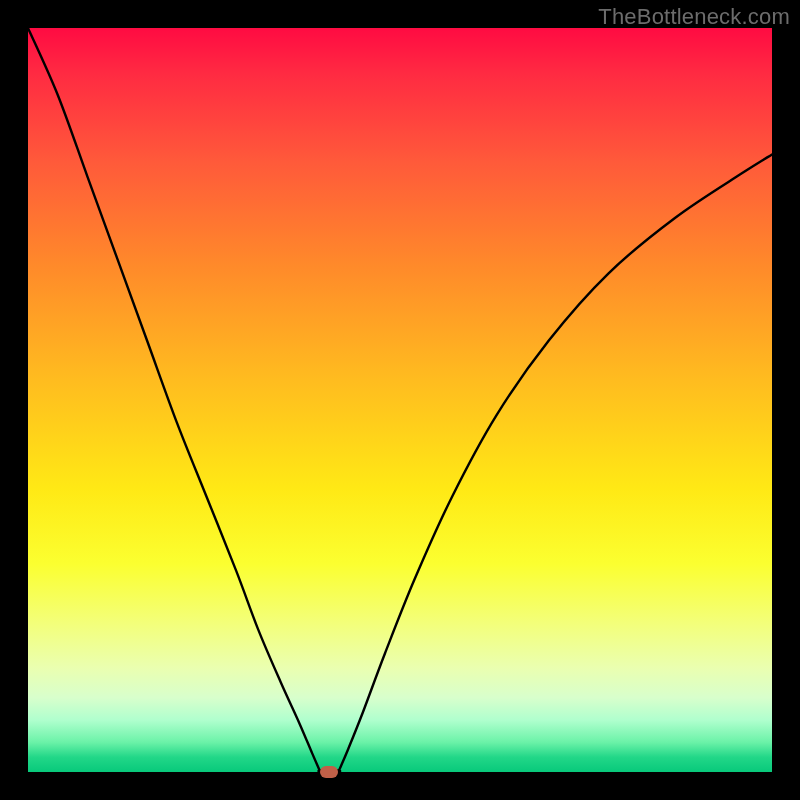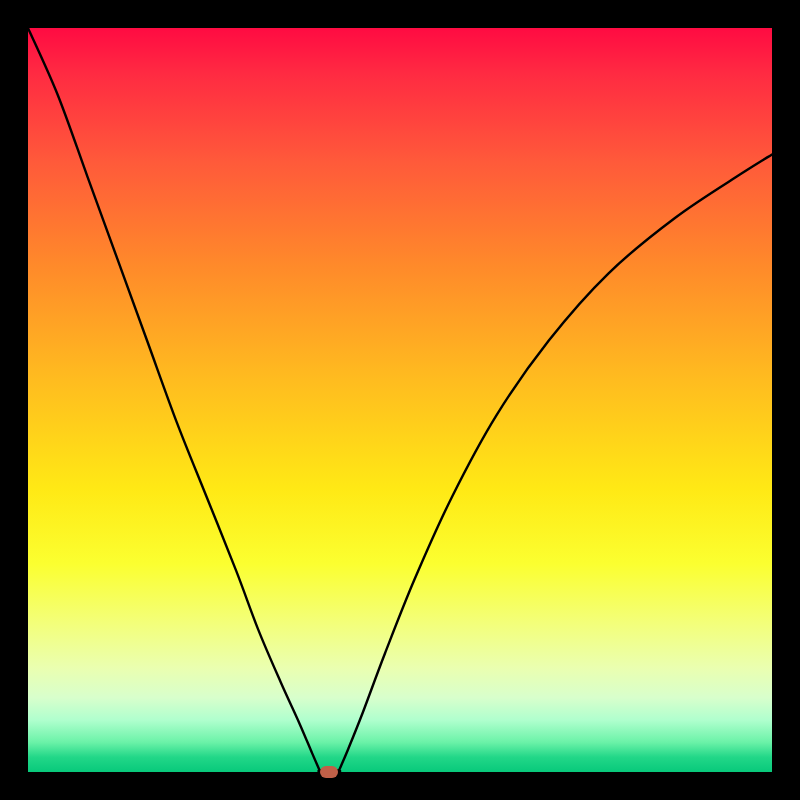--- a/index.html
+++ b/index.html
@@ -68,20 +68,21 @@
     height: 12px;
     border-radius: 6px;
     background: #c06048;
     transform: translate(-50%, -50%);
   }
 </style>
 </head>
 <body>
 
 <div class="frame">
+  <div class="watermark">TheBottleneck.com</div>
 
   <div class="plot">
     <svg class="curve" viewBox="0 0 744 744" preserveAspectRatio="none">
       <path id="curve-path" fill="none" stroke="#000000" stroke-width="2.4" stroke-linejoin="round" stroke-linecap="round" d="M 0 0 C 4.96 11.159999999999988, 19.840000000000003 42.159999999999926, 29.76 66.95999999999992 C 39.68 91.75999999999992, 49.6 121.51999999999994, 59.52 148.79999999999995 C 69.44 176.07999999999996, 79.36 203.35999999999999, 89.28 230.64 C 99.2 257.92, 109.12 285.20000000000005, 119.04 312.48 C 128.96 339.76, 138.88000000000002 368.28, 148.8 394.32 C 158.72 420.36, 168.64 443.92, 178.56 468.72 C 188.48000000000002 493.52000000000004, 199.64000000000001 520.8, 208.32000000000002 543.12 C 217.00000000000003 565.44, 223.2 584.04, 230.64 602.64 C 238.07999999999998 621.24, 246.14000000000001 639.22, 252.96 654.72 C 259.78000000000003 670.22, 266.352 683.86, 271.56 695.64 C 276.76800000000003 707.42, 280.86 717.588, 284.208 725.4 C 287.55600000000004 733.212, 290.408 739.66, 291.648 742.512 C 292.88800000000003 745.3639999999999, 288.42400000000004 742.512, 291.648 742.512 C 294.872 742.512, 307.768 742.512, 310.99199999999996 742.512 C 314.21599999999995 742.512, 309.50399999999996 745.9839999999999, 310.99199999999996 742.512 C 312.47999999999996 739.04, 315.952 731.352, 319.92 721.68 C 323.88800000000003 712.0079999999999, 328.6 700.6, 334.8 684.48 C 341 668.36, 348.44 647.2800000000001, 357.12 624.96 C 365.8 602.64, 375.72 576.5999999999999, 386.88 550.56 C 398.03999999999996 524.52, 410.44 496, 424.08 468.72 C 437.71999999999997 441.44000000000005, 452.6 412.92, 468.72 386.88 C 484.84000000000003 360.84, 502.19999999999993 336.04, 520.8 312.48 C 539.4 288.92, 559.24 265.97999999999996, 580.32 245.51999999999998 C 601.4000000000001 225.05999999999997, 624.96 206.46000000000004, 647.28 189.72000000000003 C 669.5999999999999 172.98000000000002, 698.12 155.61999999999992, 714.24 145.07999999999993 C 730.36 134.53999999999994, 739.04 129.58, 744 126.48000000000002"></path>
     </svg>
     <div id="marker" class="marker" style="left: 301.32px; top: 744px; background: rgb(192, 96, 72);"></div>
   </div>
 </div>
 
 </body></html>

